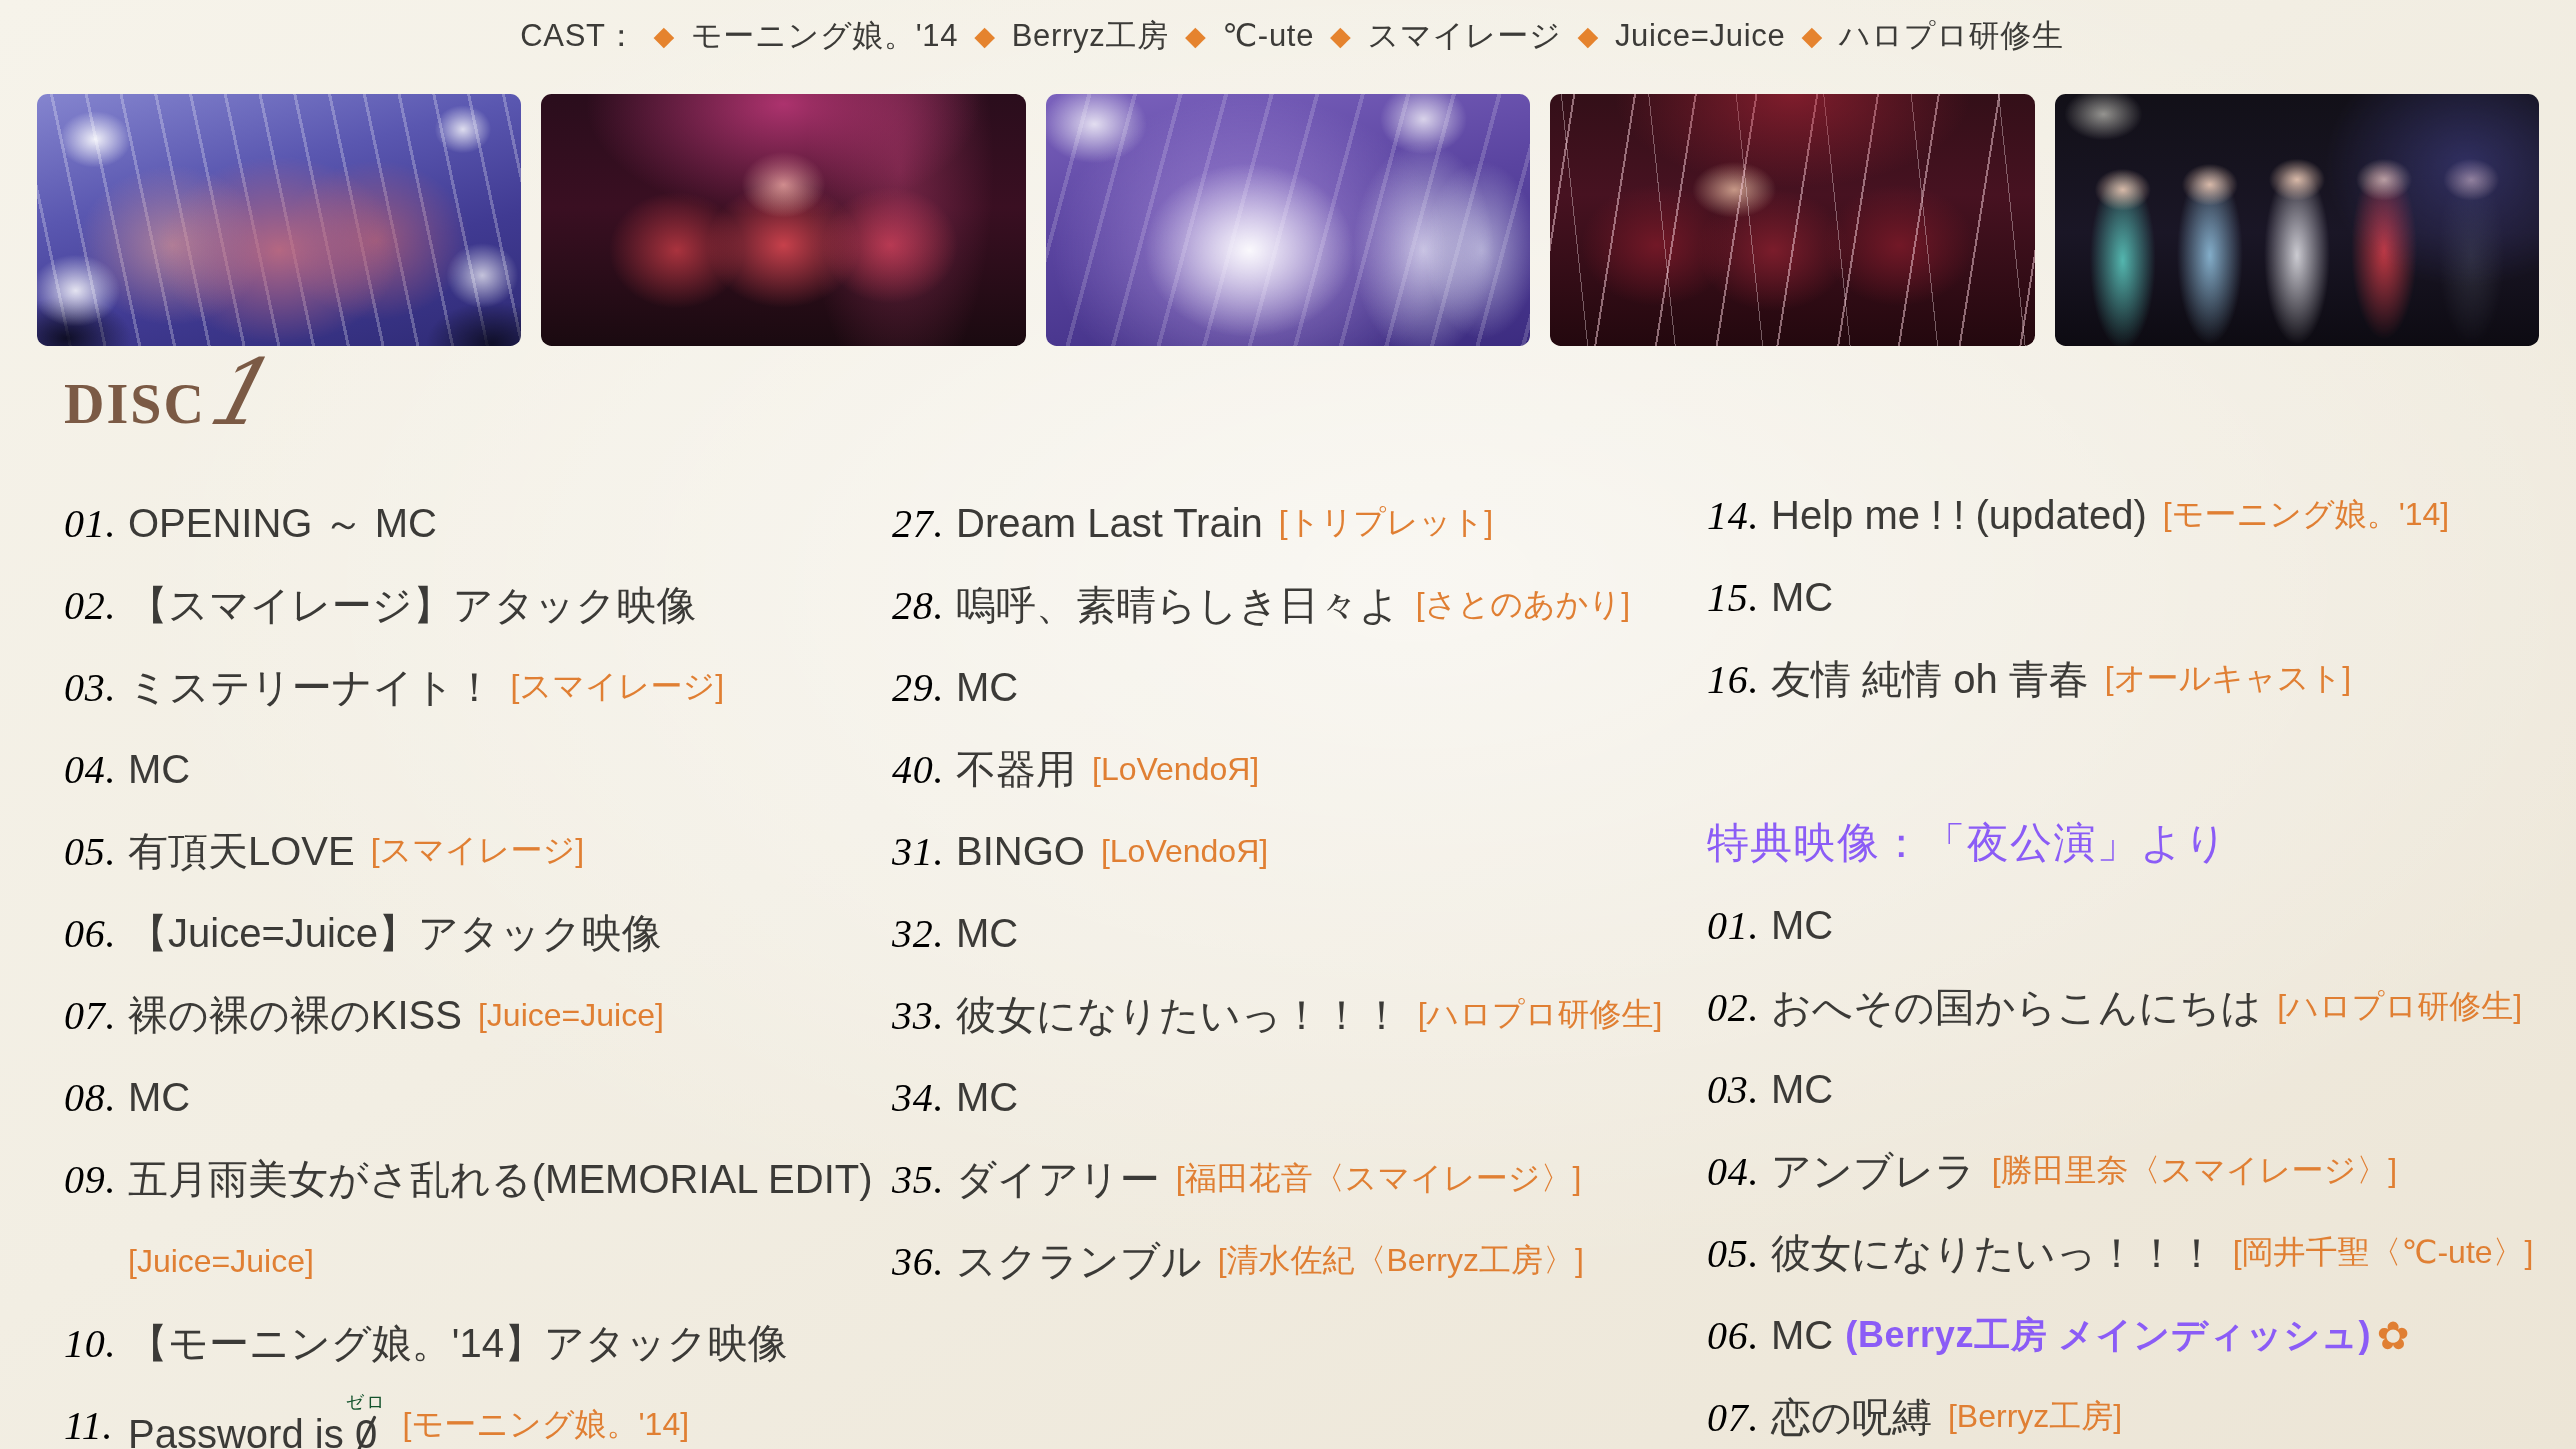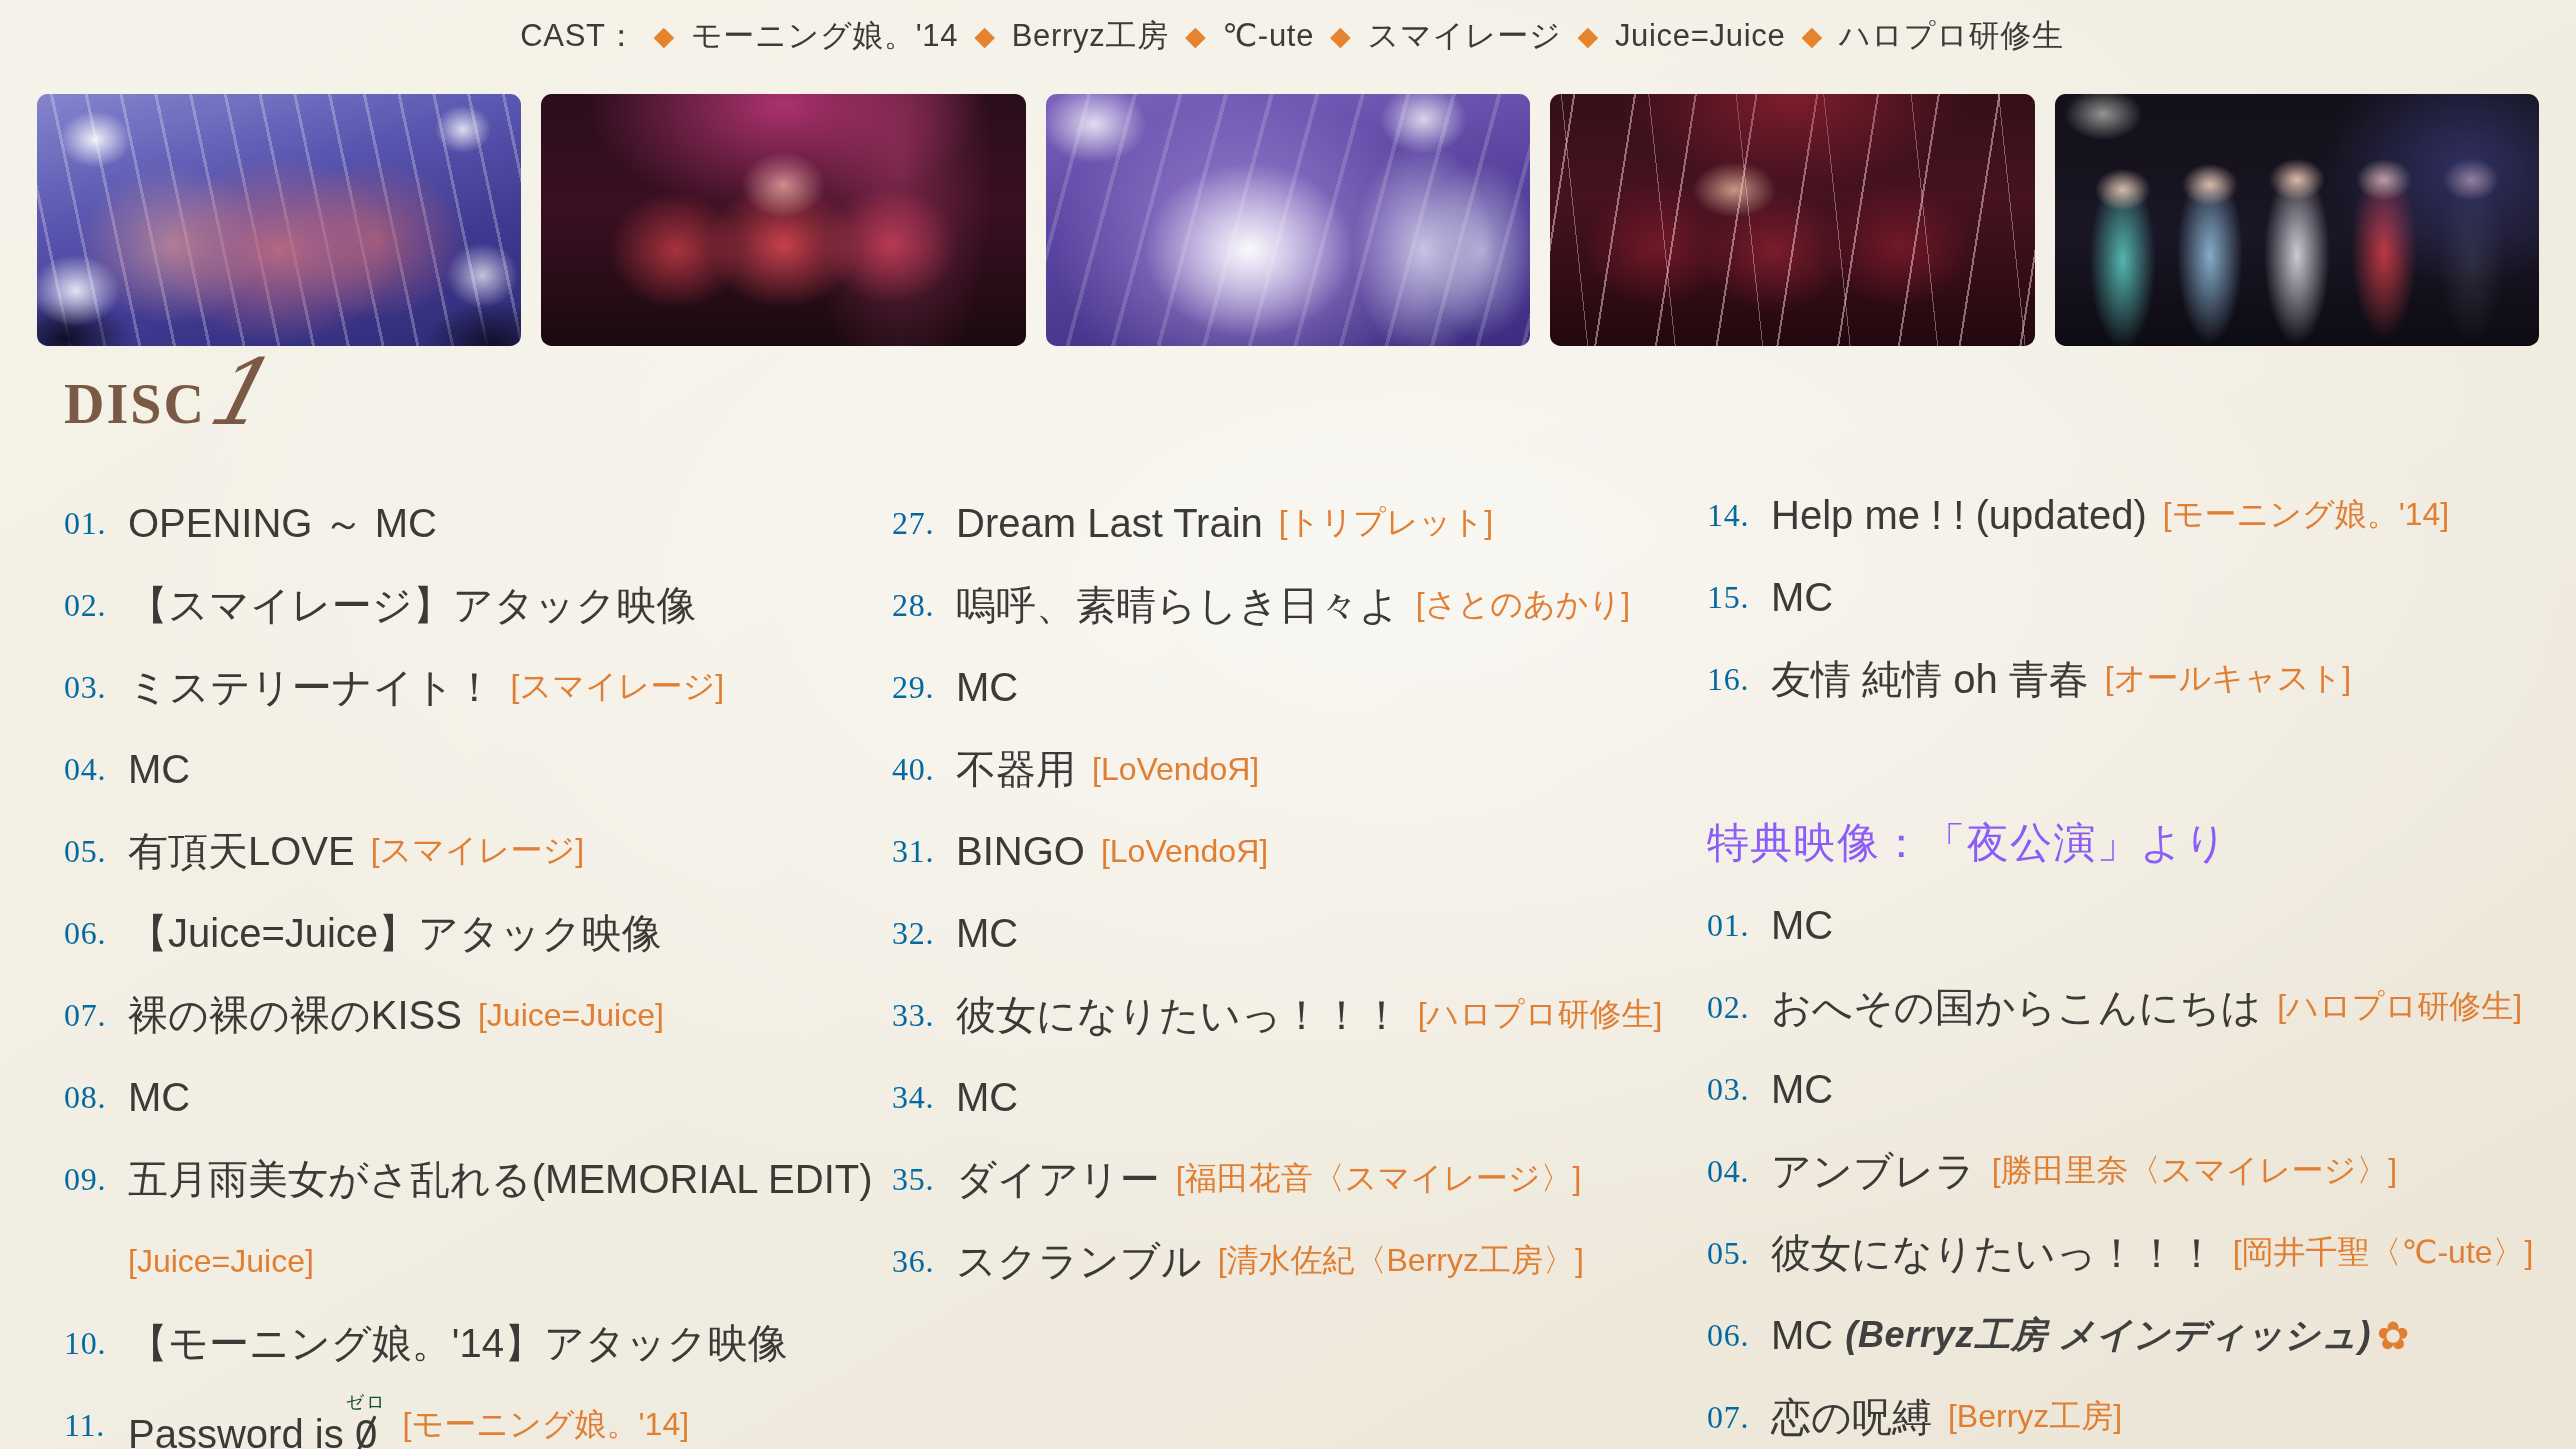--- a/index.html
+++ b/index.html
@@ -88,26 +88,26 @@
     transform:skewX(-16deg) translateY(-19px);
   }
   
   .col{position:absolute;white-space:nowrap;}
   .col1{left:64px;top:482px;}
   .col2{left:892px;top:482px;}
   .col3{left:1707px;top:474px;}
   .row{height:82px;display:flex;align-items:center;}
   .num{
     font-family:"Liberation Serif","DejaVu Serif",serif;
-    font-size:32px;color:#0369a1;width:64px;flex:none;letter-spacing:0.7px;
+    font-size:40px;color:#000000;width:64px;flex:none;letter-spacing:0.7px;font-style:italic;
   }
   .title{font-size:40px;font-weight:500;color:#3b3a37;letter-spacing:0px;}
   .credit{font-size:32px;font-weight:500;color:#e07f33;margin-left:16px;}
   .credit-indent{margin-left:0;}
-  .suffix{font-size:36px;font-weight:700;color:#404040;margin-left:12px;letter-spacing:0.7px;font-style:italic;}
+  .suffix{font-size:36px;font-weight:700;color:#8b5cf6;margin-left:12px;letter-spacing:0.7px;}
   .flower{font-size:39px;color:#e07f33;margin-left:5.4px;line-height:1;}
   .bonus-heading{font-size:42px;font-weight:500;color:#8b5cf6;letter-spacing:1.3px;}
   ruby{ruby-align:center;}
   rt{font-size:18px;color:#14532d;letter-spacing:2px;font-weight:500;}
   .zs{position:relative;display:inline-block;}
   .zs::after{
     content:'';position:absolute;left:46%;top:5%;width:2.7px;height:88%;
     background:#3b3a37;transform:rotate(26deg);border-radius:1.3px;
   }
 </style>

